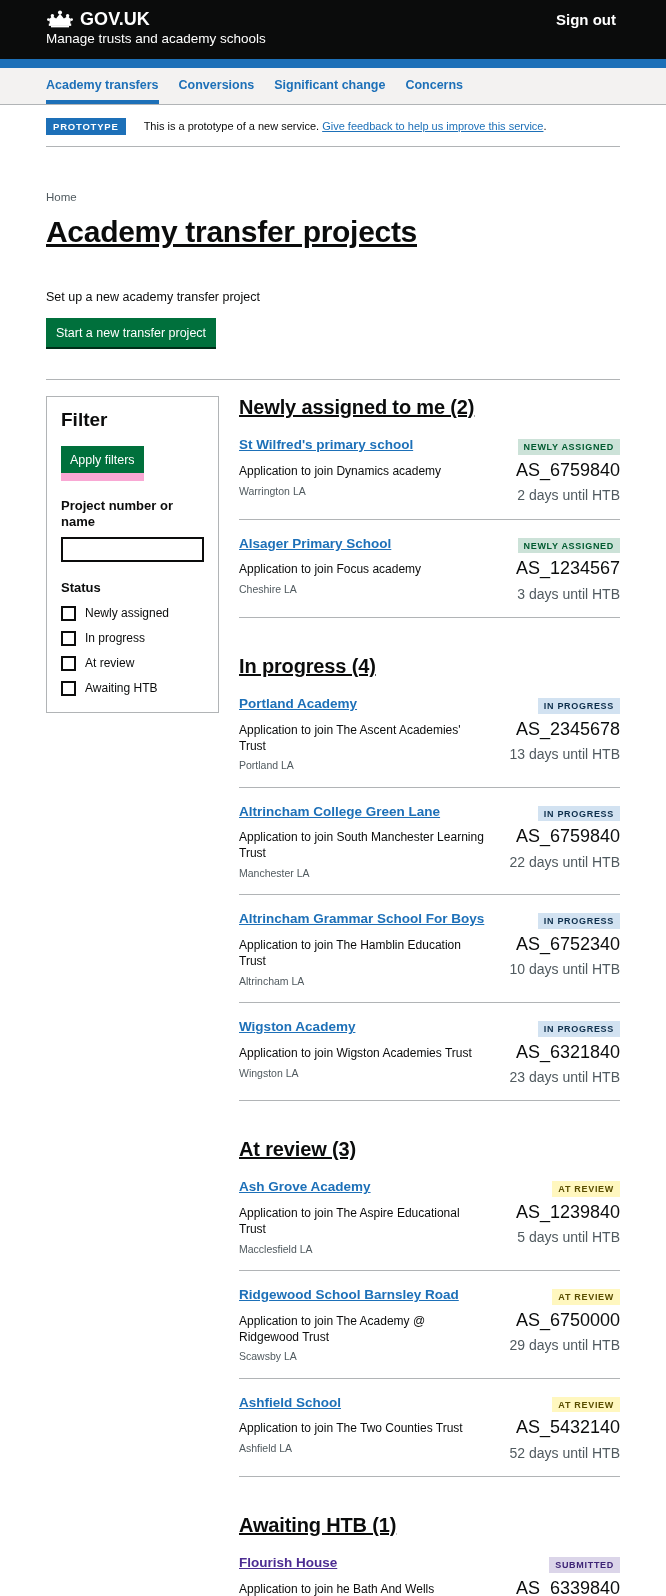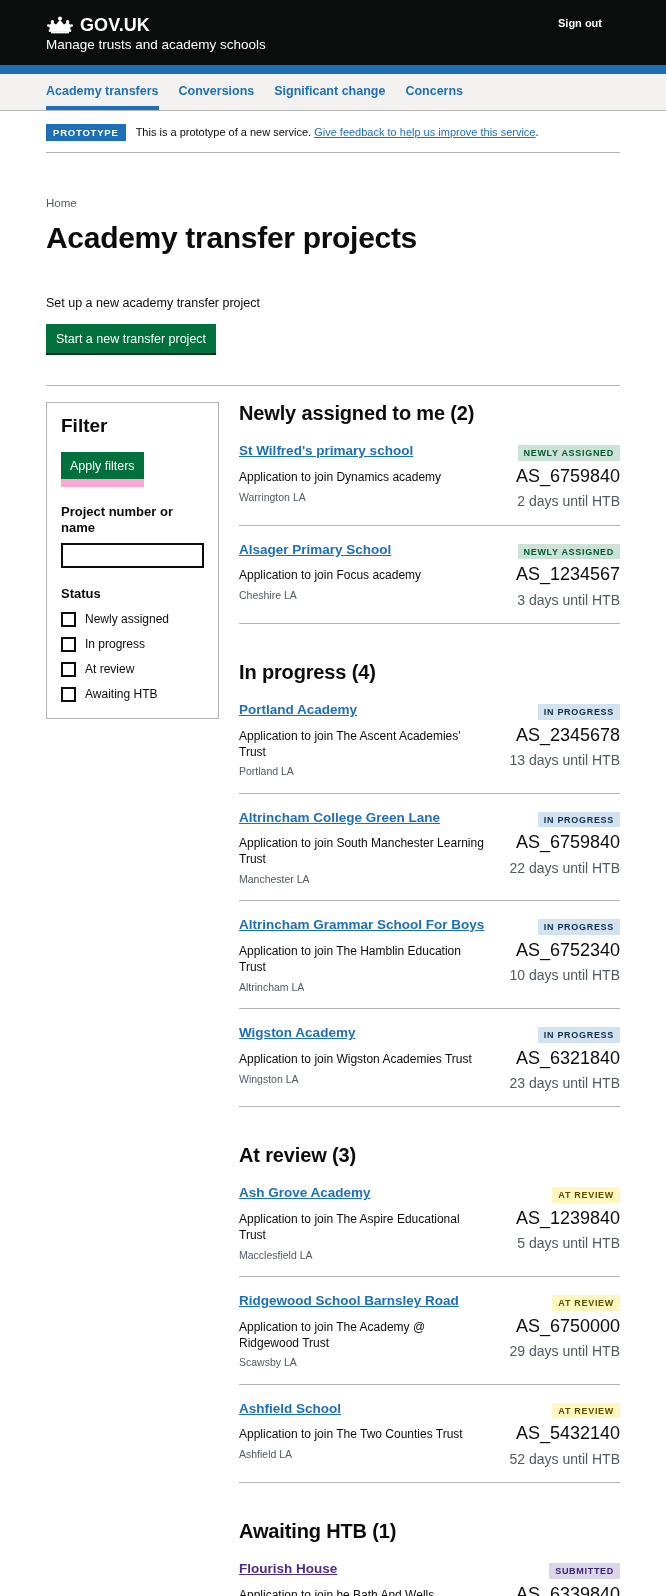--- a/index.html
+++ b/index.html
@@ -17,21 +17,21 @@
   .page {
     width: 666px;
     position: relative;
     overflow: hidden;
   }
 
   
   .govuk-header {
     background: #0b0c0c;
     color: #ffffff;
-    padding: 15px 0 11px 0;
+    padding: 9px 0 11px 0;
     position: relative;
   }
   .header-inner {
     width: 574px;
     margin: 0 auto;
     position: relative;
   }
   .brand-row {
     display: flex;
     align-items: center;
@@ -52,23 +52,23 @@
   }
   .service-name {
     font-size: 13.5px;
     line-height: 1.25;
     margin-top: 3px;
     color: #ffffff;
     font-weight: normal;
   }
   .sign-out {
     position: absolute;
-    right: 18px;
+    right: 4px;
     top: 2px;
-    font-size: 11px;
+    font-size: 15px;
     font-weight: bold;
     color: #ffffff;
     text-decoration: none;
     text-align: right;
   }
 
   
   .blue-rule {
     height: 9px;
     background: #1d70b8;
@@ -102,21 +102,21 @@
 
   
   .phase-wrap {
     width: 574px;
     margin: 0 auto;
     padding-top: 13px;
   }
   .phase-banner {
     display: flex;
     align-items: center;
-    gap: 10px;
+    gap: 18px;
     padding-bottom: 11px;
     border-bottom: 1px solid #b1b4b6;
   }
   .phase-tag {
     background: #1d70b8;
     color: #ffffff;
     font-size: 9.5px;
     font-weight: bold;
     letter-spacing: 0.8px;
     padding: 3px 7px 3px 7px;
@@ -144,20 +144,21 @@
     font-size: 11.5px;
     color: #505a5f;
     margin-bottom: 13px;
   }
   .page-title {
     font-size: 30px;
     font-weight: bold;
     letter-spacing: -0.3px;
     line-height: 1.09;
     margin: 0 0 40px 0;
+    text-decoration: underline;
   }
   .intro-text {
     font-size: 12.5px;
     line-height: 1.3;
     margin-bottom: 13px;
   }
   .btn-start {
     display: inline-block;
     background: #00703c;
     color: #ffffff;
@@ -262,20 +263,21 @@
     cursor: pointer;
   }
 
   
   .result-section-title {
     font-size: 20px;
     font-weight: bold;
     letter-spacing: -0.15px;
     margin: 0 0 17px 0;
     line-height: 1.1;
+    text-decoration: underline;
   }
   .result-section + .result-section .result-section-title {
     margin-top: 0;
   }
   .project-row {
     display: flex;
     justify-content: space-between;
     align-items: flex-start;
     padding-bottom: 14px;
     border-bottom: 1px solid #b1b4b6;

